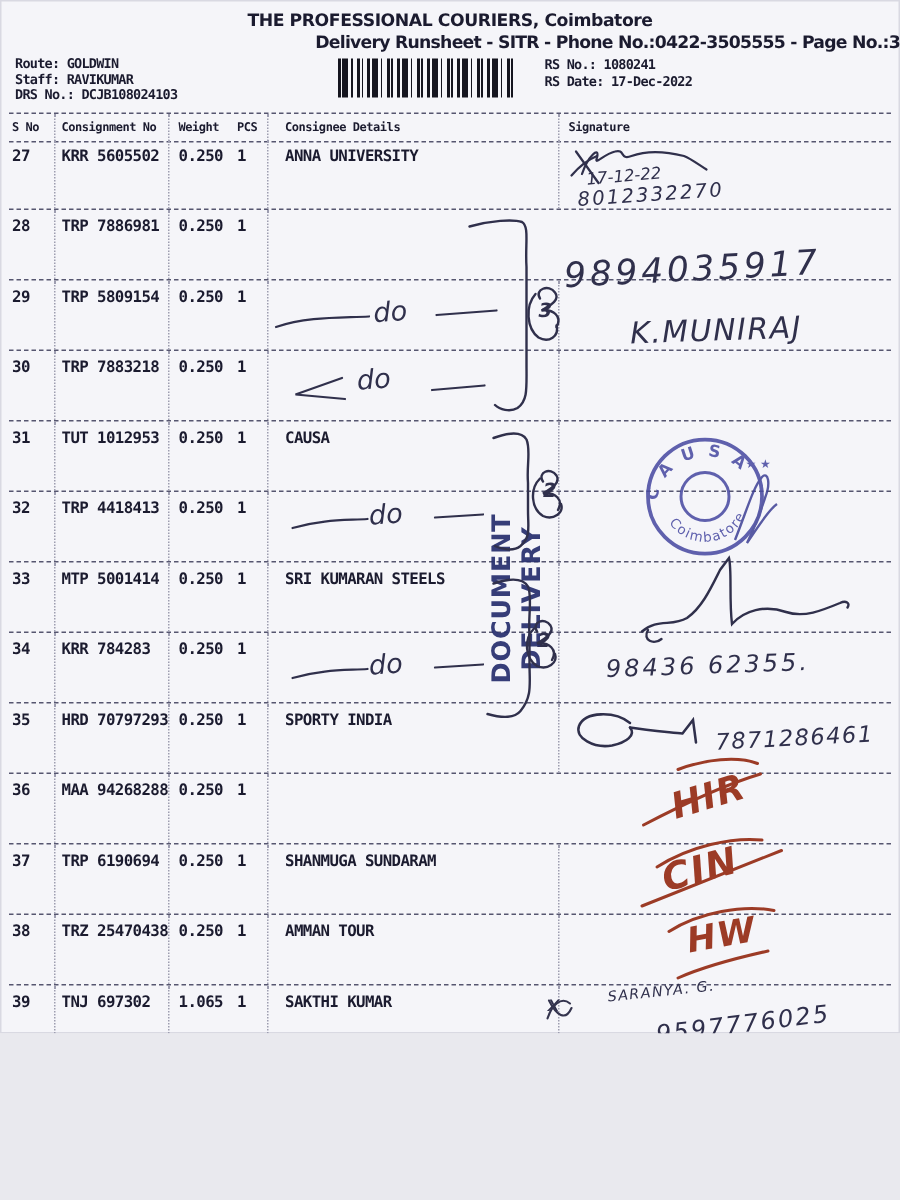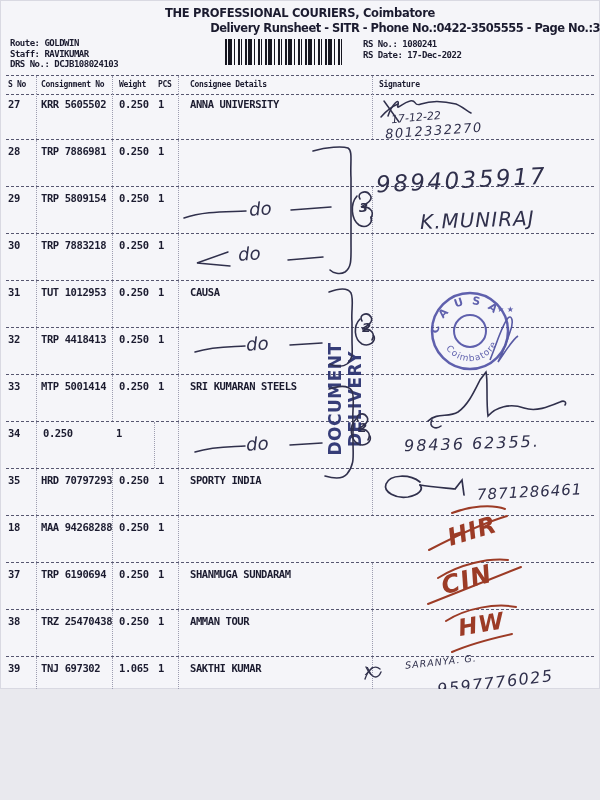--- a/index.html
+++ b/index.html
@@ -144,35 +144,36 @@
       <div class="trow">
       <div class="c-sno">33</div>
       <div class="c-consign">MTP 5001414</div>
       <div class="c-weight">0.250</div>
       <div class="c-pcs">1</div>
       <div class="c-consignee">SRI KUMARAN STEELS</div>
       <div class="c-sig"></div>
     </div>
       <div class="trow">
       <div class="c-sno">34</div>
+      <div class="c-consign">KRR 784283</div>
       <div class="c-weight">0.250</div>
       <div class="c-pcs">1</div>
       <div class="c-consignee"></div>
       <div class="c-sig"></div>
     </div>
       <div class="trow">
       <div class="c-sno">35</div>
       <div class="c-consign">HRD 707972933</div>
       <div class="c-weight">0.250</div>
       <div class="c-pcs">1</div>
       <div class="c-consignee">SPORTY INDIA</div>
       <div class="c-sig"></div>
     </div>
       <div class="trow">
-      <div class="c-sno">18</div>
+      <div class="c-sno">36</div>
       <div class="c-consign">MAA 942682881</div>
       <div class="c-weight">0.250</div>
       <div class="c-pcs">1</div>
       <div class="c-sig"></div>
     </div>
       <div class="trow">
       <div class="c-sno">37</div>
       <div class="c-consign">TRP 6190694</div>
       <div class="c-weight">0.250</div>
       <div class="c-pcs">1</div>

